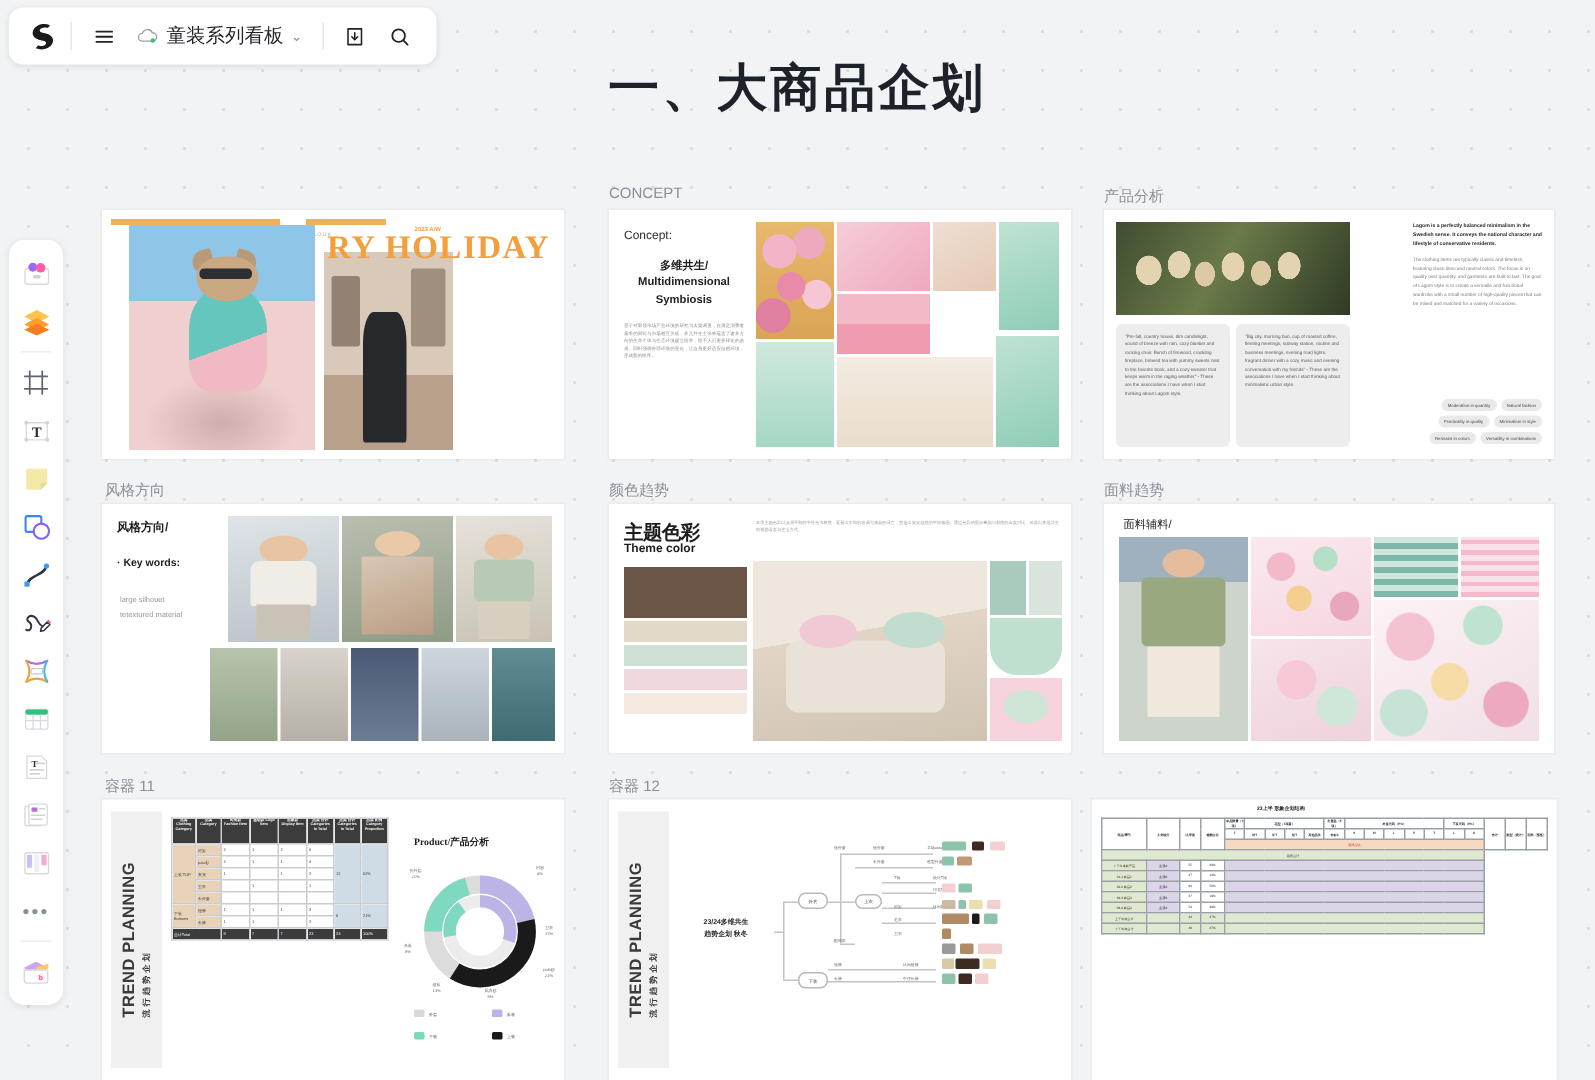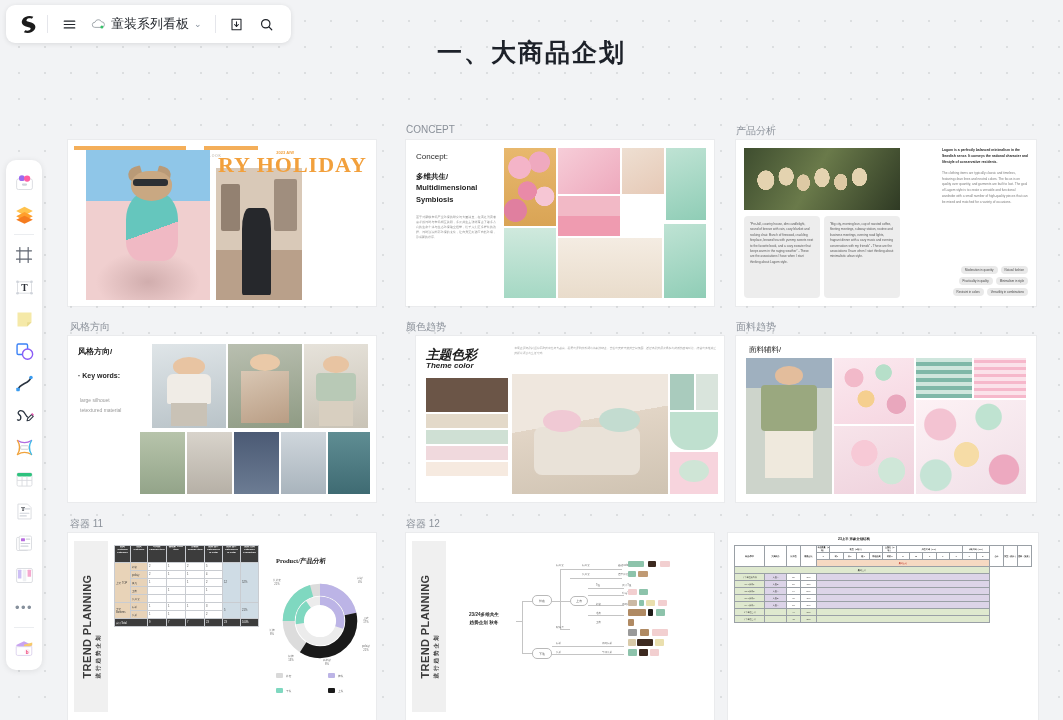--- a/index.html
+++ b/index.html
@@ -60,21 +60,21 @@
     display: flex; align-items: center; justify-content: center;
     border-radius: 7px; cursor: pointer;
   }
   #sidebar .sb-sep { width: 20px; height: 1px; background: #ebedf0; margin: 3px 0; }
   .dots3 { color: #86909c; font-size: 13px; letter-spacing: 1.4px; line-height: 1; }
 
   
   #page-title {
     position: absolute; left: 0; right: 0; top: 36px;
     text-align: center;
-    font-size: 25px; font-weight: 700; color: #1d2129;
+    font-size: 34px; font-weight: 700; color: #1d2129;
     letter-spacing: 2px;
     z-index: 5;
   }
 
   
   .frame-label {
     position: absolute;
     font-size: 10px; color: #8a9099;
     white-space: nowrap; cursor: pointer;
   }
@@ -112,21 +112,21 @@
   .cover-title {
     position:absolute; left:150px; top:12px; font-size:22px; font-weight:900;
     color:#f2a03c; letter-spacing:1px; font-family:"Liberation Serif", serif;
   }
   .cover-kicker { position:absolute; left:44px; top:14px; font-size:3.4px; color:#b0a79c; letter-spacing:.8px;}
   .cover-tag { position:absolute; right:82px; top:10px; font-size:4px; color:#f2a03c; font-weight:700;}
 
   
   .cc-txt { position:absolute; left:10px; top:12px; width:80px; }
   .cc-h { font-size:8px; color:#2b2b2b; margin-bottom:10px; }
-  .cc-sub { font-size:7.5px; font-weight:700; color:#1d1d1d; line-height:1.5; }
+  .cc-sub { font-size:7.5px; font-weight:700; color:#1d1d1d; line-height:1.5;text-align:center; }
   .cc-body { margin-top:10px; font-size:3px; color:#8d8d8d; line-height:1.7; text-align:justify; }
   .mood { position:absolute; }
   .mood-balloons { background:
       radial-gradient(circle at 30% 25%, #f4b4c8 16%, transparent 17%),
       radial-gradient(circle at 68% 18%, #efa9bf 14%, transparent 15%),
       radial-gradient(circle at 45% 55%, #e98aa8 18%, transparent 19%),
       radial-gradient(circle at 78% 62%, #f6c6d4 15%, transparent 16%),
       radial-gradient(circle at 22% 80%, #e07f9f 15%, transparent 16%),
       linear-gradient(180deg,#e8b86d,#d9a455); }
   .mood-pink { background:linear-gradient(140deg,#f6cdd8,#eea9bd); }
@@ -308,21 +308,21 @@
       <div style="position:absolute;left:24%;top:68%;width:52%;height:30%;background:#d8cfc0;"></div>
     </div>
     <div class="runway" style="left:72px; top:96px; width:45px; height:62px; background:linear-gradient(180deg,#b7c4ab,#93a489);"></div>
     <div class="runway" style="left:119px; top:96px; width:45px; height:62px; background:linear-gradient(180deg,#d8d3cb,#b6b0a6);"></div>
     <div class="runway" style="left:166px; top:96px; width:45px; height:62px; background:linear-gradient(180deg,#4b5a74,#6c7c93);"></div>
     <div class="runway" style="left:213px; top:96px; width:45px; height:62px; background:linear-gradient(180deg,#cfd6dc,#a9b4bd);"></div>
     <div class="runway" style="left:260px; top:96px; width:42px; height:62px; background:linear-gradient(180deg,#5f8d93,#3f6b73);"></div>
   </div>
 
   <div class="frame-label" style="left:406px; top:320px;">颜色趋势</div>
-  <div class="frame" style="left:416px; top:336px; width:308px; height:166px;font-style:italic;">
+  <div class="frame" style="left:406px; top:336px; width:308px; height:166px;">
     <div class="col-title">主题色彩</div>
     <div class="col-sub">Theme color</div>
     <div class="col-body">本季主题色彩以温润平和的中性色为基底，延展出柔和的粉调与清新的绿意，营造出安定自然的空间氛围。通过色彩的层次叠加与材质的虚实对比，传递出多维共生的视觉语言与生活方式。</div>
     <div class="sw" style="left:10px; top:42px; width:82px; height:34px; background:#6b5547;"></div>
     <div class="sw" style="left:10px; top:78px; width:82px; height:14px; background:#e3d9c9;"></div>
     <div class="sw" style="left:10px; top:94px; width:82px; height:14px; background:#cfe0d4;"></div>
     <div class="sw" style="left:10px; top:110px; width:82px; height:14px; background:#f0d9dd;"></div>
     <div class="sw" style="left:10px; top:126px; width:82px; height:14px; background:#f6eae0;"></div>
     <div class="sw" style="left:96px; top:38px; width:156px; height:120px; background:linear-gradient(170deg,#efe7de 0 40%, #e2d5c6 40%, #cfc3b2);">
       <div style="position:absolute;left:14%;top:44%;width:68%;height:40%;background:#e9e2d8;border-radius:8px;"></div>

